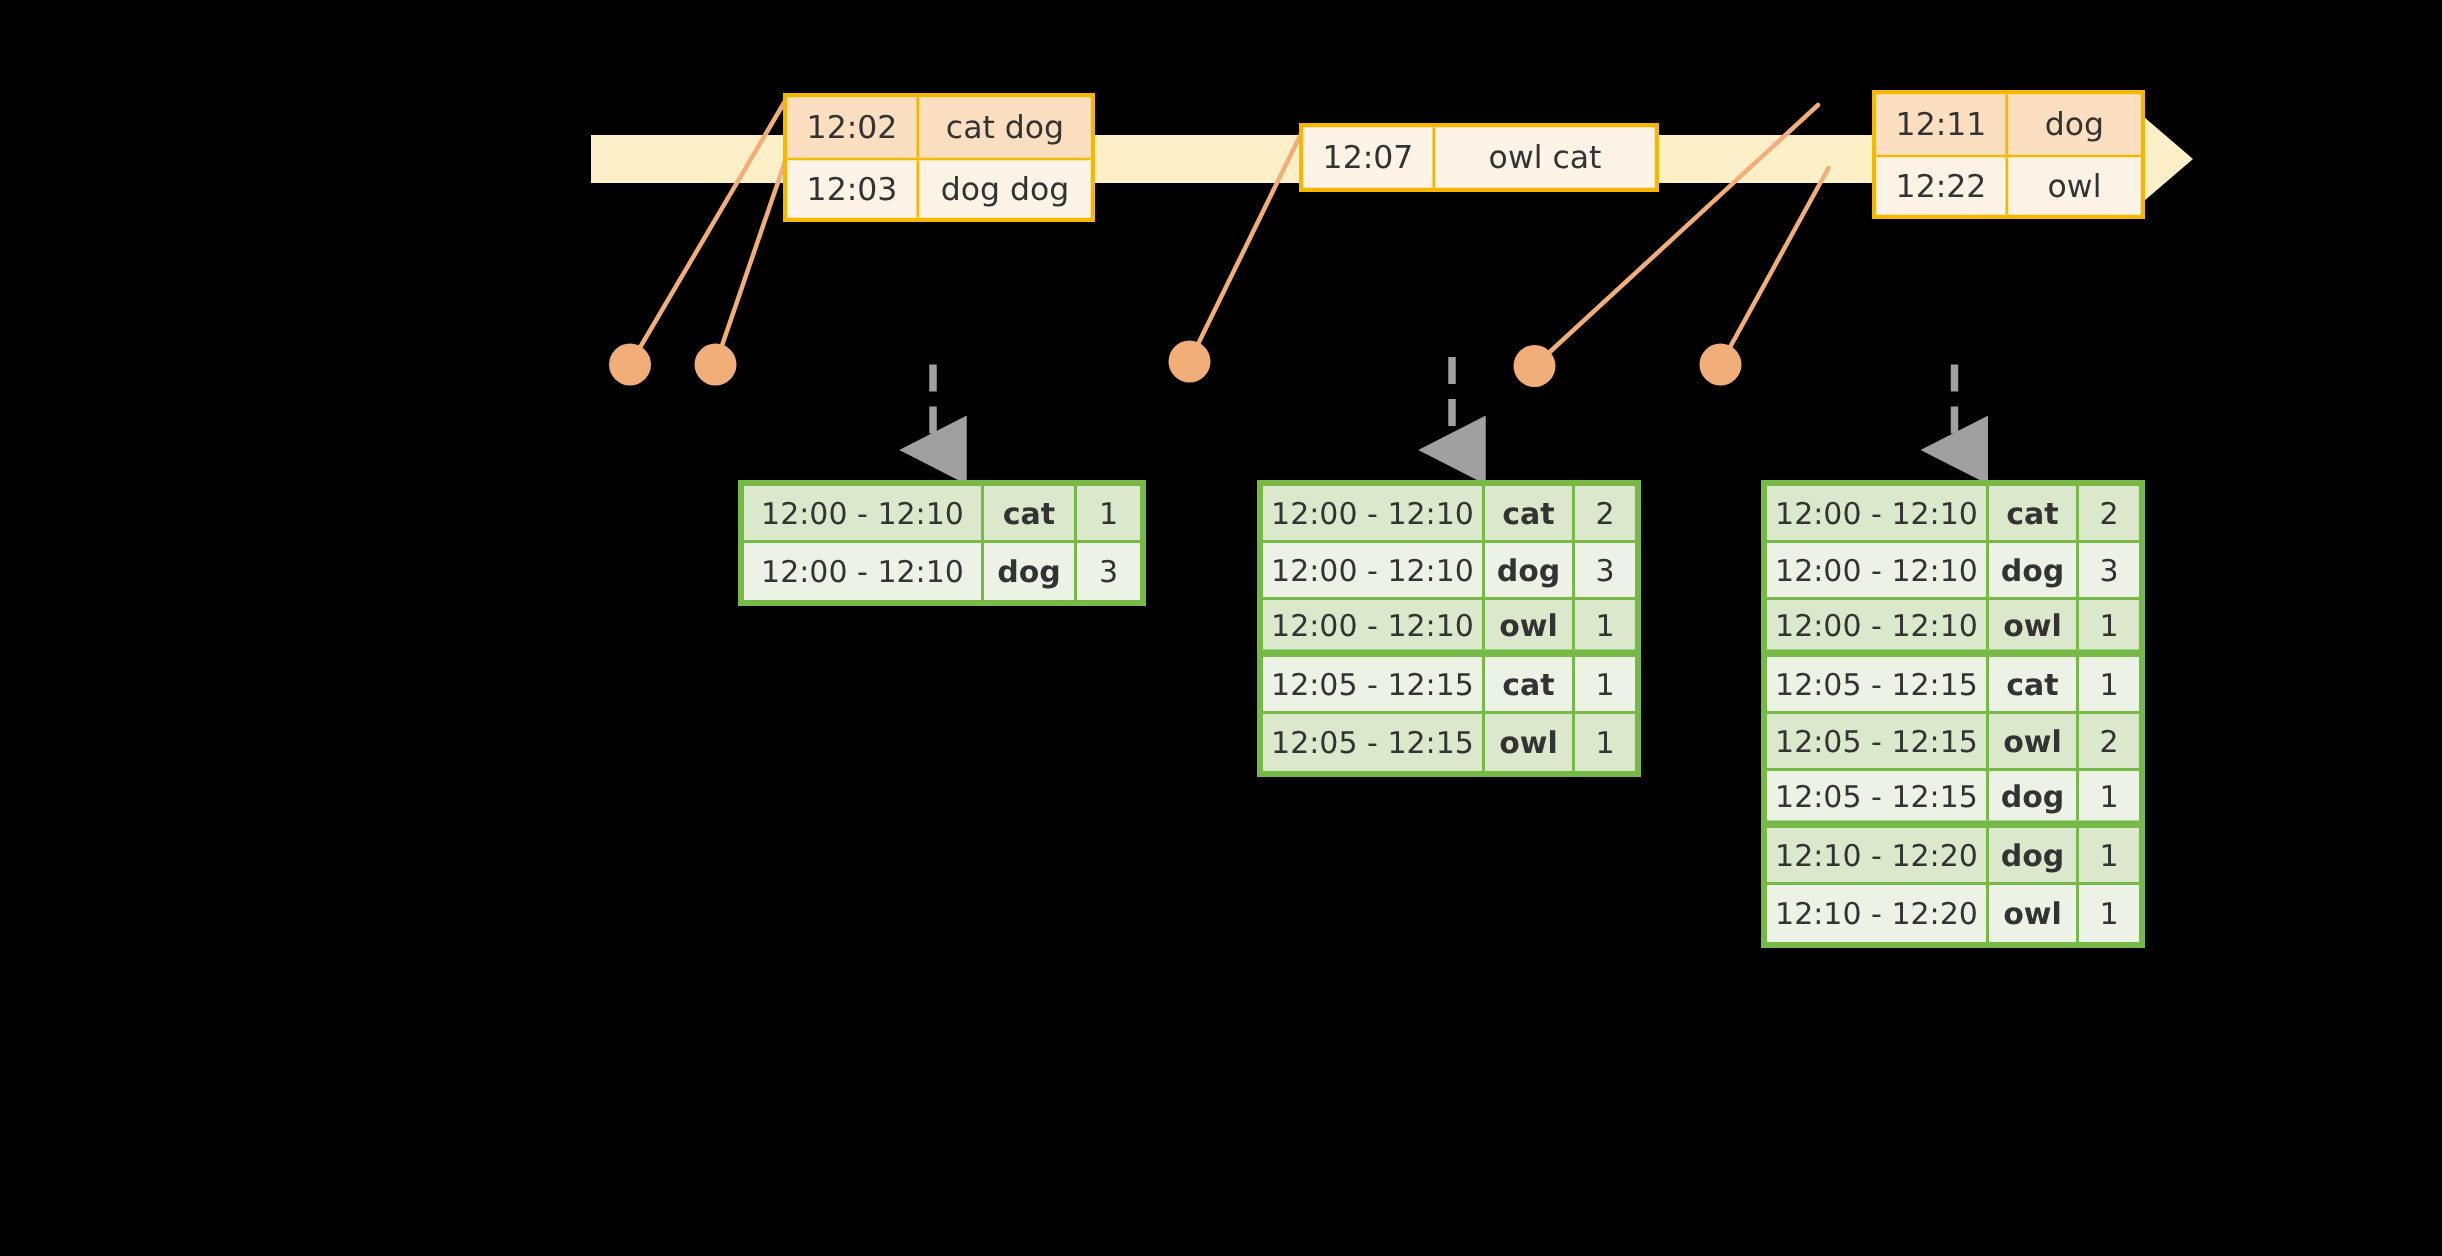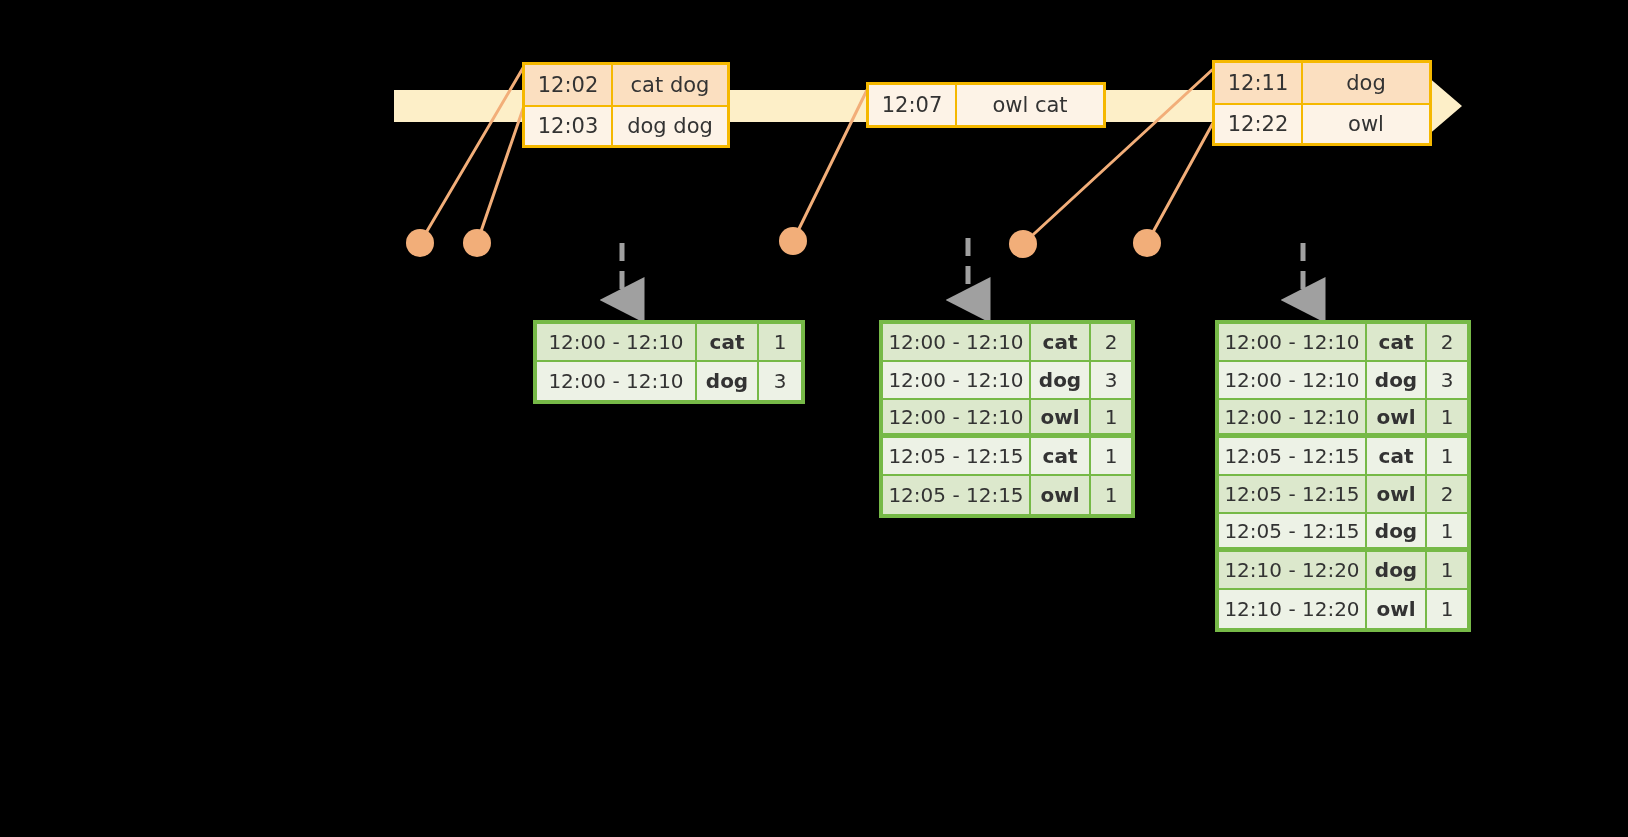--- a/index.html
+++ b/index.html
@@ -73,21 +73,20 @@
     padding: 0 14px;
   }
 
   
   .result-table {
     position: absolute;
     border: 4px solid #76B947;
     box-sizing: border-box;
     background: #22c55e;
     z-index: 4;
-    margin-left: 41px;
   }
   .rt-row {
     display: flex;
     height: 38px;
     box-sizing: border-box;
     border-bottom: 2px solid #76B947;
   }
   .rt-row:last-child { border-bottom: none; }
   .rt-row.group-end { border-bottom: 5px solid #76B947; }
   .rt-row.odd .rt-cell { background: #DCE8CC; }
@@ -164,21 +163,21 @@
     </div>
   </div>
 
   <div class="event-box" style="left:866px; top:82px; width:240px;">
     <div class="event-row">
       <div class="ev-time">12:07</div>
       <div class="ev-val">owl cat</div>
     </div>
   </div>
 
-  <div class="event-box" style="left:1212px; top:60px; width:220px;">
+  <div class="event-box" style="left:1248px; top:60px; width:182px;">
     <div class="event-row shade">
       <div class="ev-time">12:11</div>
       <div class="ev-val">dog</div>
     </div>
     <div class="event-row">
       <div class="ev-time">12:22</div>
       <div class="ev-val">owl</div>
     </div>
   </div>
 

